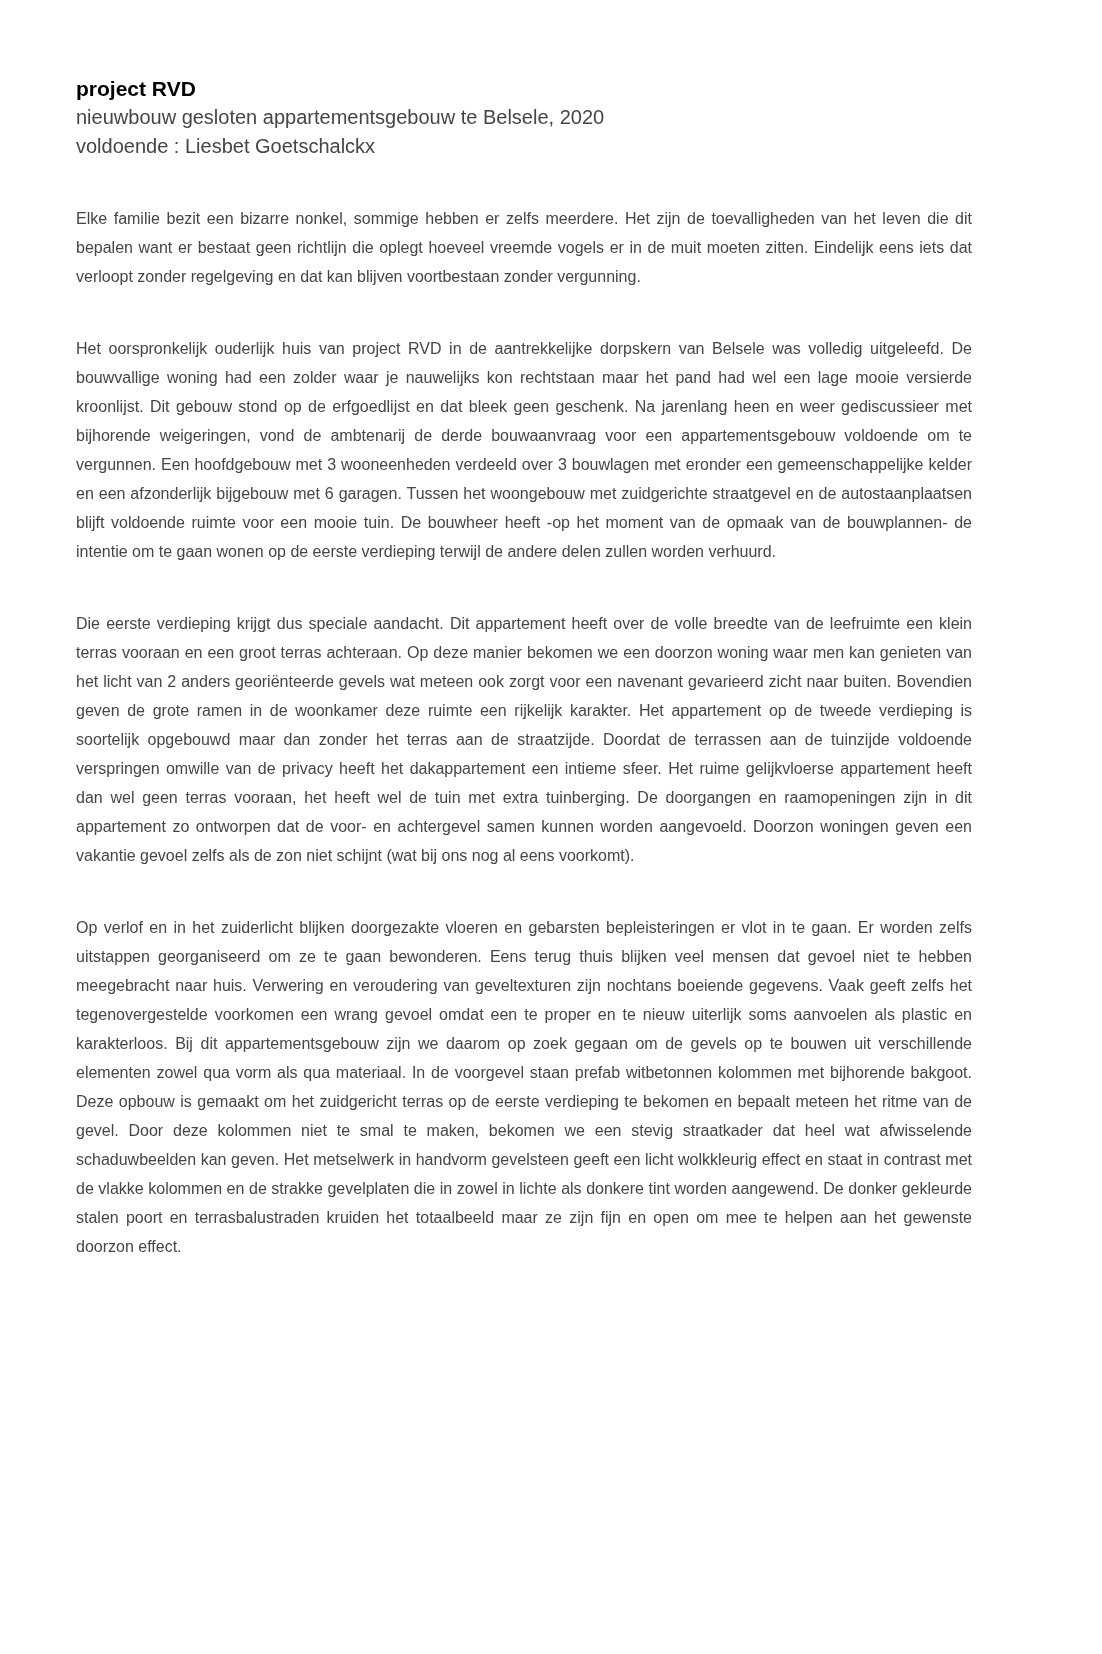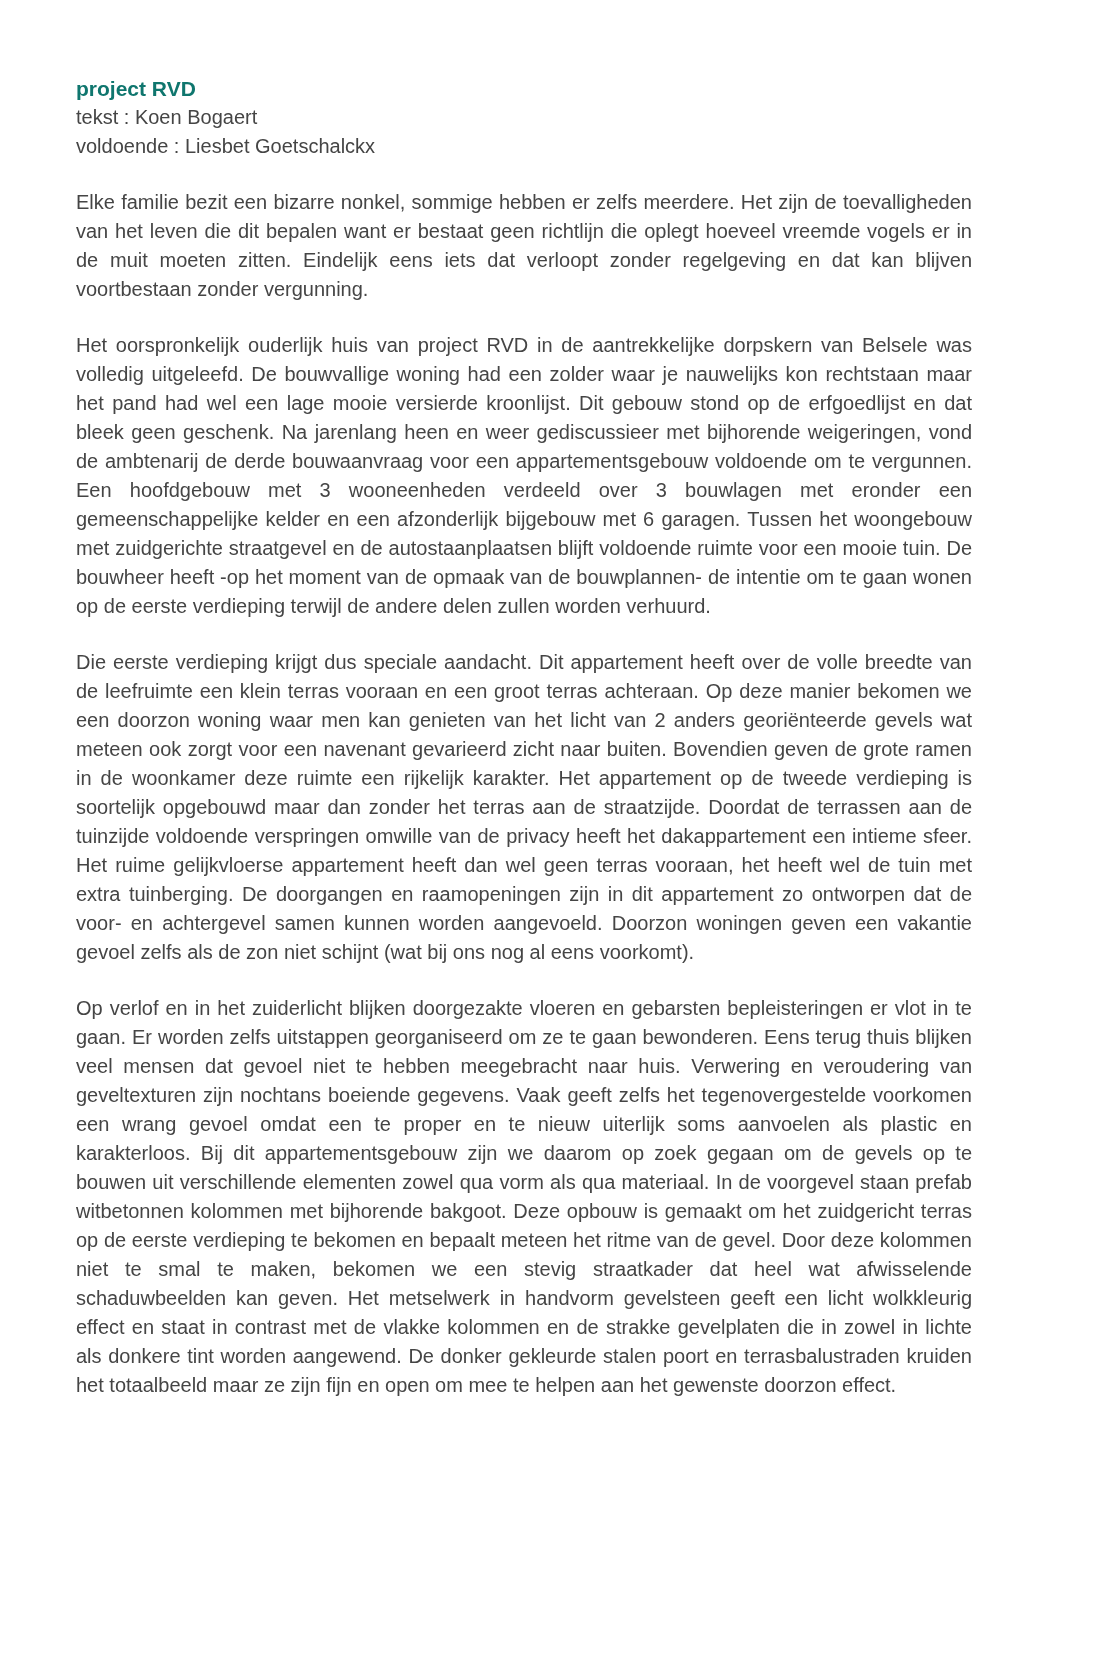--- a/index.html
+++ b/index.html
@@ -15,44 +15,44 @@
     background: #ffffff;
     padding: 74px 130px 40px 76px;
     font-family: "Liberation Sans", "DejaVu Sans", sans-serif;
     color: #454545;
   }
   .doc-title {
     font-size: 21px;
     font-weight: 700;
     line-height: 29px;
     margin: 0;
-    color: #0f766e;
+    color: #000000;
   }
   .meta-line {
     font-size: 20px;
     line-height: 29px;
     margin: 0;
   }
   .body-paragraph {
-    font-size: 20px;
+    font-size: 16px;
     line-height: 29px;
-    margin: 27px 0 0 0;
+    margin: 43px 0 0 0;
     text-align: justify;
     text-justify: inter-word;
   }
 </style>
 </head>
 <body>
 
 <div class="page">
 
   <h1 class="doc-title">project RVD</h1>
 
+  <p class="meta-line">nieuwbouw gesloten appartementsgebouw te Belsele, 2020</p>
 
-  <p class="meta-line">tekst : Koen Bogaert</p>
 
   <p class="meta-line">voldoende : Liesbet Goetschalckx</p>
 
   <p class="body-paragraph">Elke familie bezit een bizarre nonkel, sommige hebben er zelfs meerdere. Het zijn de toevalligheden van het leven die dit bepalen want er bestaat geen richtlijn die oplegt hoeveel vreemde vogels er in de muit moeten zitten. Eindelijk eens iets dat verloopt zonder regelgeving en dat kan blijven voortbestaan zonder vergunning.</p>
 
   <p class="body-paragraph">Het oorspronkelijk ouderlijk huis van project RVD in de aantrekkelijke dorpskern van Belsele was volledig uitgeleefd. De bouwvallige woning had een zolder waar je nauwelijks kon rechtstaan maar het pand had wel een lage mooie versierde kroonlijst. Dit gebouw stond op de erfgoedlijst en dat bleek geen geschenk. Na jarenlang heen en weer gediscussieer met bijhorende weigeringen, vond de ambtenarij de derde bouwaanvraag voor een appartementsgebouw voldoende om te vergunnen. Een hoofdgebouw met 3 wooneenheden verdeeld over 3 bouwlagen met eronder een gemeenschappelijke kelder en een afzonderlijk bijgebouw met 6 garagen. Tussen het woongebouw met zuidgerichte straatgevel en de autostaanplaatsen blijft voldoende ruimte voor een mooie tuin. De bouwheer heeft -op het moment van de opmaak van de bouwplannen- de intentie om te gaan wonen op de eerste verdieping terwijl de andere delen zullen worden verhuurd.</p>
 
   <p class="body-paragraph">Die eerste verdieping krijgt dus speciale aandacht. Dit appartement heeft over de volle breedte van de leefruimte een klein terras vooraan en een groot terras achteraan. Op deze manier bekomen we een doorzon woning waar men kan genieten van het licht van 2 anders georiënteerde gevels wat meteen ook zorgt voor een navenant gevarieerd zicht naar buiten. Bovendien geven de grote ramen in de woonkamer deze ruimte een rijkelijk karakter. Het appartement op de tweede verdieping is soortelijk opgebouwd maar dan zonder het terras aan de straatzijde. Doordat de terrassen aan de tuinzijde voldoende verspringen omwille van de privacy heeft het dakappartement een intieme sfeer. Het ruime gelijkvloerse appartement heeft dan wel geen terras vooraan, het heeft wel de tuin met extra tuinberging. De doorgangen en raamopeningen zijn in dit appartement zo ontworpen dat de voor- en achtergevel samen kunnen worden aangevoeld. Doorzon woningen geven een vakantie gevoel zelfs als de zon niet schijnt (wat bij ons nog al eens voorkomt).</p>
 
   <p class="body-paragraph">Op verlof en in het zuiderlicht blijken doorgezakte vloeren en gebarsten bepleisteringen er vlot in te gaan. Er worden zelfs uitstappen georganiseerd om ze te gaan bewonderen. Eens terug thuis blijken veel mensen dat gevoel niet te hebben meegebracht naar huis. Verwering en veroudering van geveltexturen zijn nochtans boeiende gegevens. Vaak geeft zelfs het tegenovergestelde voorkomen een wrang gevoel omdat een te proper en te nieuw uiterlijk soms aanvoelen als plastic en karakterloos. Bij dit appartementsgebouw zijn we daarom op zoek gegaan om de gevels op te bouwen uit verschillende elementen zowel qua vorm als qua materiaal. In de voorgevel staan prefab witbetonnen kolommen met bijhorende bakgoot. Deze opbouw is gemaakt om het zuidgericht terras op de eerste verdieping te bekomen en bepaalt meteen het ritme van de gevel. Door deze kolommen niet te smal te maken, bekomen we een stevig straatkader dat heel wat afwisselende schaduwbeelden kan geven. Het metselwerk in handvorm gevelsteen geeft een licht wolkkleurig effect en staat in contrast met de vlakke kolommen en de strakke gevelplaten die in zowel in lichte als donkere tint worden aangewend. De donker gekleurde stalen poort en terrasbalustraden kruiden het totaalbeeld maar ze zijn fijn en open om mee te helpen aan het gewenste doorzon effect.</p>

